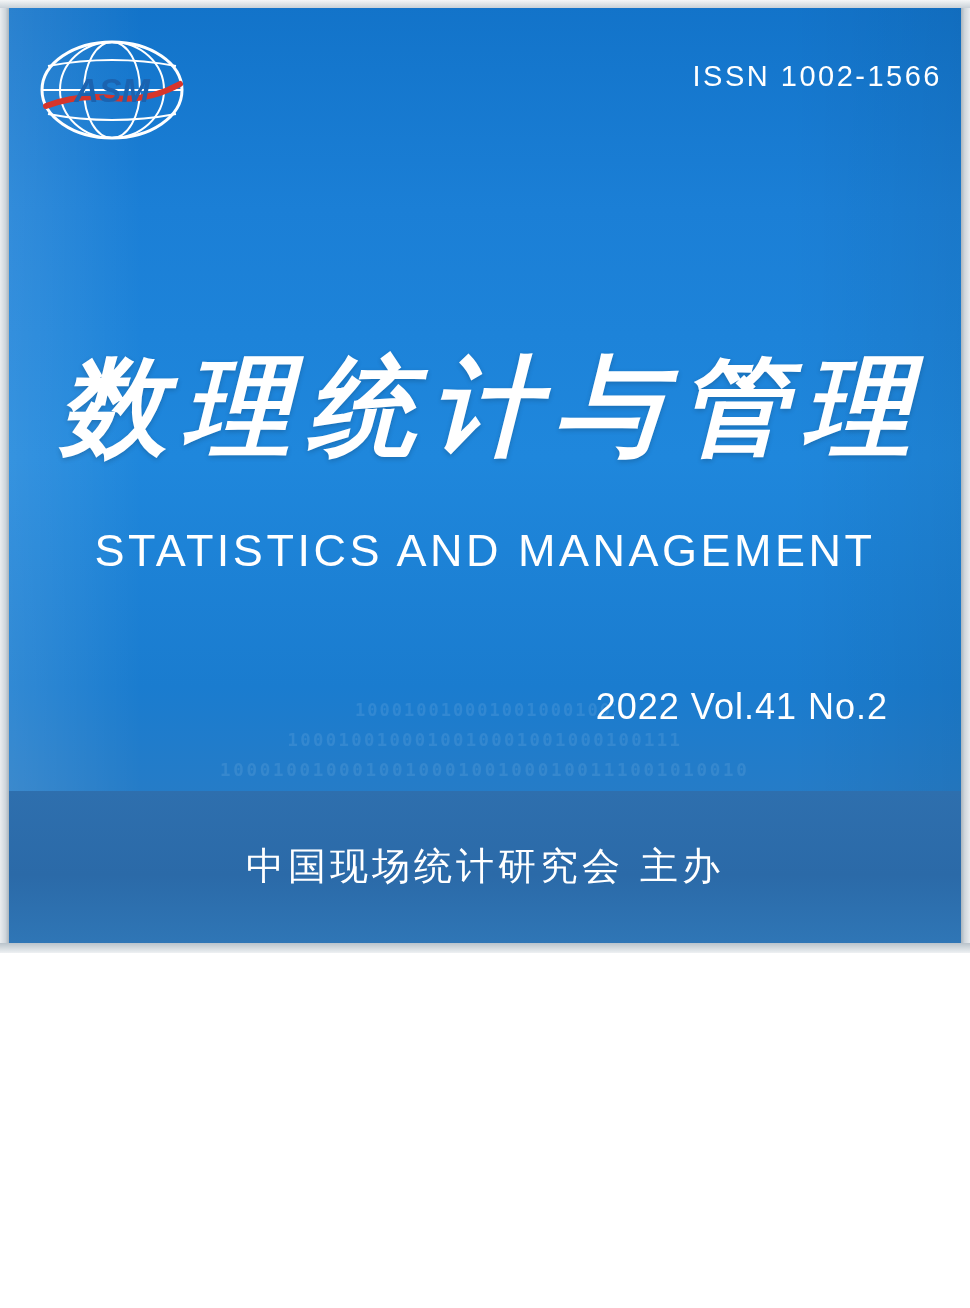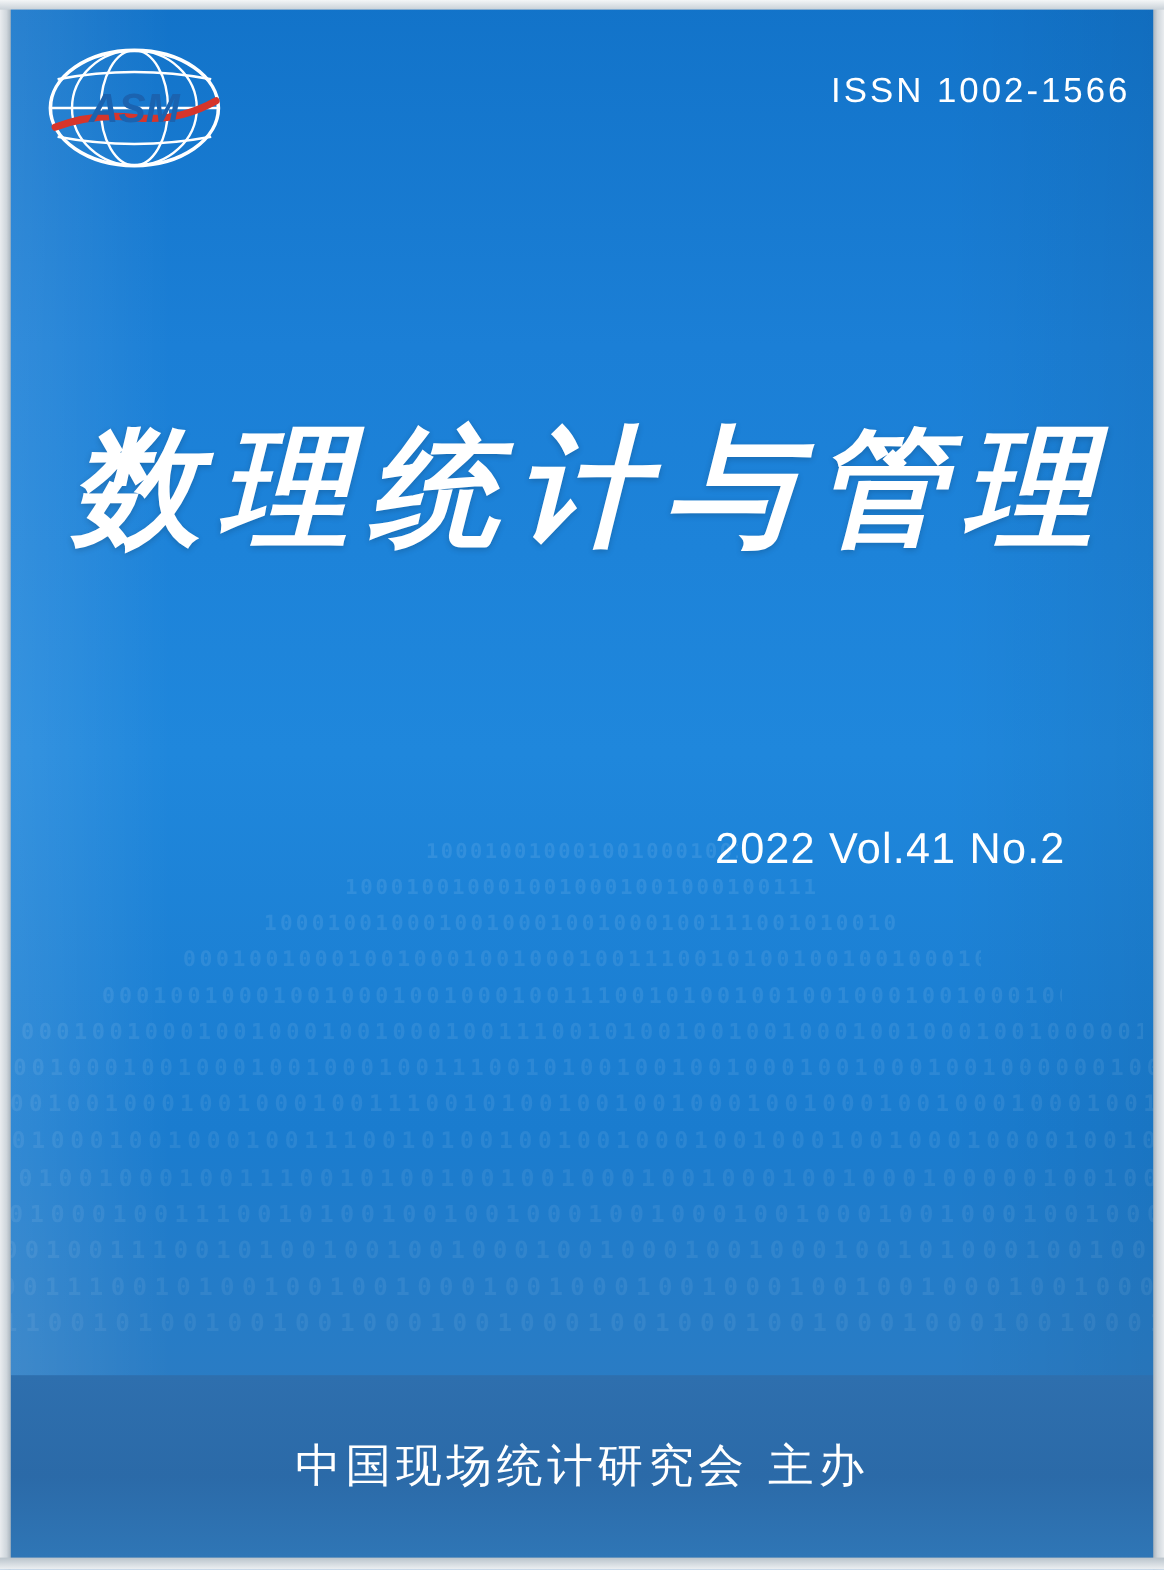--- a/index.html
+++ b/index.html
@@ -6,21 +6,21 @@
     margin: 0;
     padding: 0;
     background: #ffffff;
   }
   body {
     font-family: "Liberation Sans", sans-serif;
   }
   .cover {
     position: relative;
     width: 970px;
-    height: 1308px;
+    height: 953px;
     overflow: hidden;
     background: #1f7fd4;
     background: linear-gradient(180deg, #1273c9 0%, #1b7fd6 22%, #1f87dc 48%, #1a7ccf 72%, #2a7cc4 88%, #2f6fae 100%);
   }
   
   .scan-edge-left, .scan-edge-right, .scan-edge-top, .scan-edge-bottom {
     position: absolute;
     background: #f2f4f6;
   }
   .scan-edge-left   { left: 0; top: 0; width: 9px;  height: 1308px; background: linear-gradient(90deg,#e9ecef 0%, #cfd6dc 60%, #a9b4bd 100%); }
@@ -165,20 +165,21 @@
       <path d="M8 70 Q40 58 74 62 Q110 66 142 48" fill="none" stroke="#d6352b" stroke-width="6" stroke-linecap="round"></path>
       <text x="74" y="66" text-anchor="middle" font-family="Liberation Sans, sans-serif" font-size="34" font-weight="700" font-style="italic" fill="#1b63b0">ASM</text>
     </svg>
   </div>
 
   <div class="issn">ISSN  1002-1566</div>
 
   <div class="cn-title">数理统计与管理</div>
 
   <div class="en-title">
+    <div class="line2">STATISTICS AND MANAGEMENT</div>
   </div>
 
   <div class="issue">2022  Vol.41  No.2</div>
 
   <div class="binary-wrap" id="binary-wrap">
       <div class="ring" style="top: 0px; font-size: 17px; letter-spacing: 2px; opacity: 0.55; width: 260px; text-align: center; overflow: hidden;">10001001000100100010010001001110010100100100100010010000001001000100100010010001001110010100100100100010010001001</div>
       <div class="ring" style="top: 30px; font-size: 17.25px; letter-spacing: 2.35px; opacity: 0.54; width: 395px; text-align: center; overflow: hidden;">1000100100010010001001000100111001010010010010001001000100010010001001000100100010011100101001001001000100100010010</div>
       <div class="ring" style="top: 60px; font-size: 17.5px; letter-spacing: 2.7px; opacity: 0.53; width: 530px; text-align: center; overflow: hidden;">100010010001001000100100010011100101001001001000100100010000100100010010001001000100111001010010010010001001000100100</div>
       <div class="ring" style="top: 90px; font-size: 17.75px; letter-spacing: 3.05px; opacity: 0.51; width: 665px; text-align: center; overflow: hidden;">00010010001001000100100010011100101001001001000100100010010001001000100100010010001001110010100100100100010010001001000</div>
       <div class="ring" style="top: 120px; font-size: 18px; letter-spacing: 3.4px; opacity: 0.5; width: 800px; text-align: center; overflow: hidden;">0001001000100100010010001001110010100100100100010010001001000010010001001000100100010011100101001001001000100100010010001</div>

